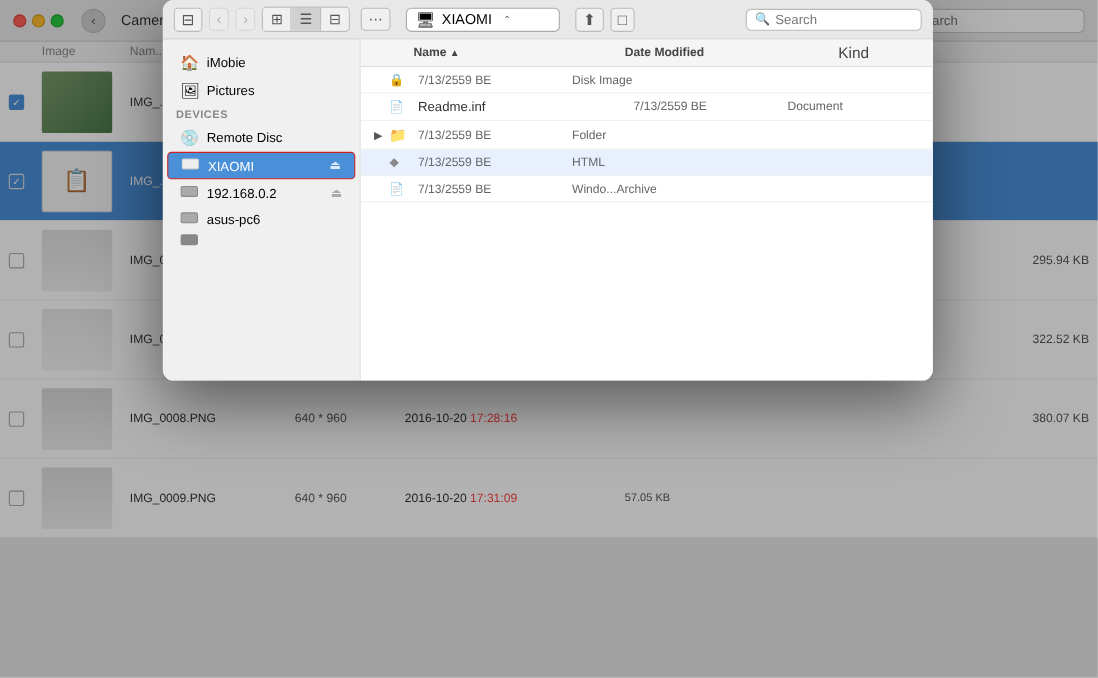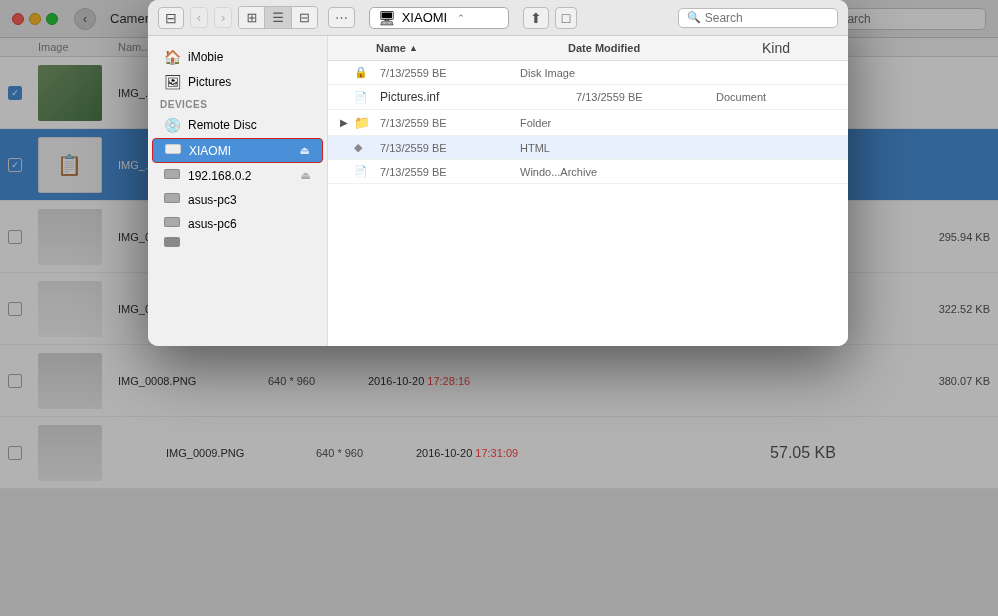--- a/index.html
+++ b/index.html
@@ -437,26 +437,26 @@
       <div class="bg-col-size" style="flex:1;font-size:11px;text-align:right;color:#555;">380.07 KB</div>
     </div>
 
     <div class="bg-row" style="background:white;">
       <div class="bg-col-check" style="width:30px">
         <div class="checkbox-box"></div>
       </div>
       <div class="bg-col-thumb" style="width:80px;">
         <div class="thumb-img" style="background:linear-gradient(180deg,#ddd,#f0f0f0);"></div>
       </div>
-      <div class="bg-col-name" style="width:150px;font-size:11px;color:#333;margin-left:48px;">IMG_0009.PNG</div>
+      <div class="bg-col-name" style="width:150px;font-size:11px;color:#333;">IMG_0009.PNG</div>
       <div class="bg-col-dim" style="width:100px;font-size:11px;color:#555;">640 * 960</div>
       <div class="bg-col-date" style="width:200px;font-size:11px;">
         <span style="color:#333;">2016-10-20 </span><span style="color:#ff4444;font-weight:500;">17:31:09</span>
       </div>
-      <div class="bg-col-size" style="flex:1;font-size:16px;text-align:center;color:#555;">57.05 KB</div>
+      <div class="bg-col-size" style="flex:1;font-size:10px;text-align:left;color:#555;">57.05 KB</div>
     </div>
 
   </div>
 
   <div class="dialog-overlay">
     <div class="dialog">
 
       <div class="dialog-toolbar">
 
         <button class="dialog-btn" style="font-size:14px;">⊟</button>
@@ -524,29 +524,20 @@
             <span class="sidebar-icon" style="font-size:12px;">
               <svg width="16" height="12" viewBox="0 0 16 12" fill="none">
                 <rect x="0" y="1" width="16" height="10" rx="2" fill="#888"></rect>
                 <rect x="1" y="2" width="14" height="8" rx="1" fill="#aaa"></rect>
               </svg>
             </span>
             <span class="sidebar-label">192.168.0.2</span>
             <span class="sidebar-eject" style="color:#aaa;font-size:11px;">⏏</span>
           </div>
 
-          <div class="sidebar-item">
-            <span class="sidebar-icon" style="font-size:12px;">
-              <svg width="16" height="12" viewBox="0 0 16 12" fill="none">
-                <rect x="0" y="1" width="16" height="10" rx="2" fill="#888"></rect>
-                <rect x="1" y="2" width="14" height="8" rx="1" fill="#aaa"></rect>
-              </svg>
-            </span>
-            <span class="sidebar-label">asus-pc3</span>
-          </div>
 
 
           <div class="sidebar-item">
             <span class="sidebar-icon" style="font-size:12px;">
               <svg width="16" height="12" viewBox="0 0 16 12" fill="none">
                 <rect x="0" y="1" width="16" height="10" rx="2" fill="#888"></rect>
                 <rect x="1" y="2" width="14" height="8" rx="1" fill="#aaa"></rect>
               </svg>
             </span>
             <span class="sidebar-label">asus-pc6</span>
@@ -578,21 +569,21 @@
           <div class="file-row">
             <div class="expand-arrow"></div>
             <div class="file-icon" style="font-size:11px;color:#888;">🔒</div>
             <div class="file-date">7/13/2559 BE</div>
             <div class="file-kind">Disk Image</div>
           </div>
 
           <div class="file-row">
             <div class="expand-arrow"></div>
             <div class="file-icon" style="font-size:11px;">📄</div>
-            <div class="file-name">Pictures.inf</div>
+            <div class="file-name">Readme.inf</div>
             <div class="file-date">7/13/2559 BE</div>
             <div class="file-kind">Document</div>
           </div>
 
           <div class="file-row folder">
             <div class="expand-arrow" style="color:#555;">▶</div>
             <div class="file-icon" style="font-size:13px;">📁</div>
             <div class="file-date">7/13/2559 BE</div>
             <div class="file-kind">Folder</div>
           </div>

